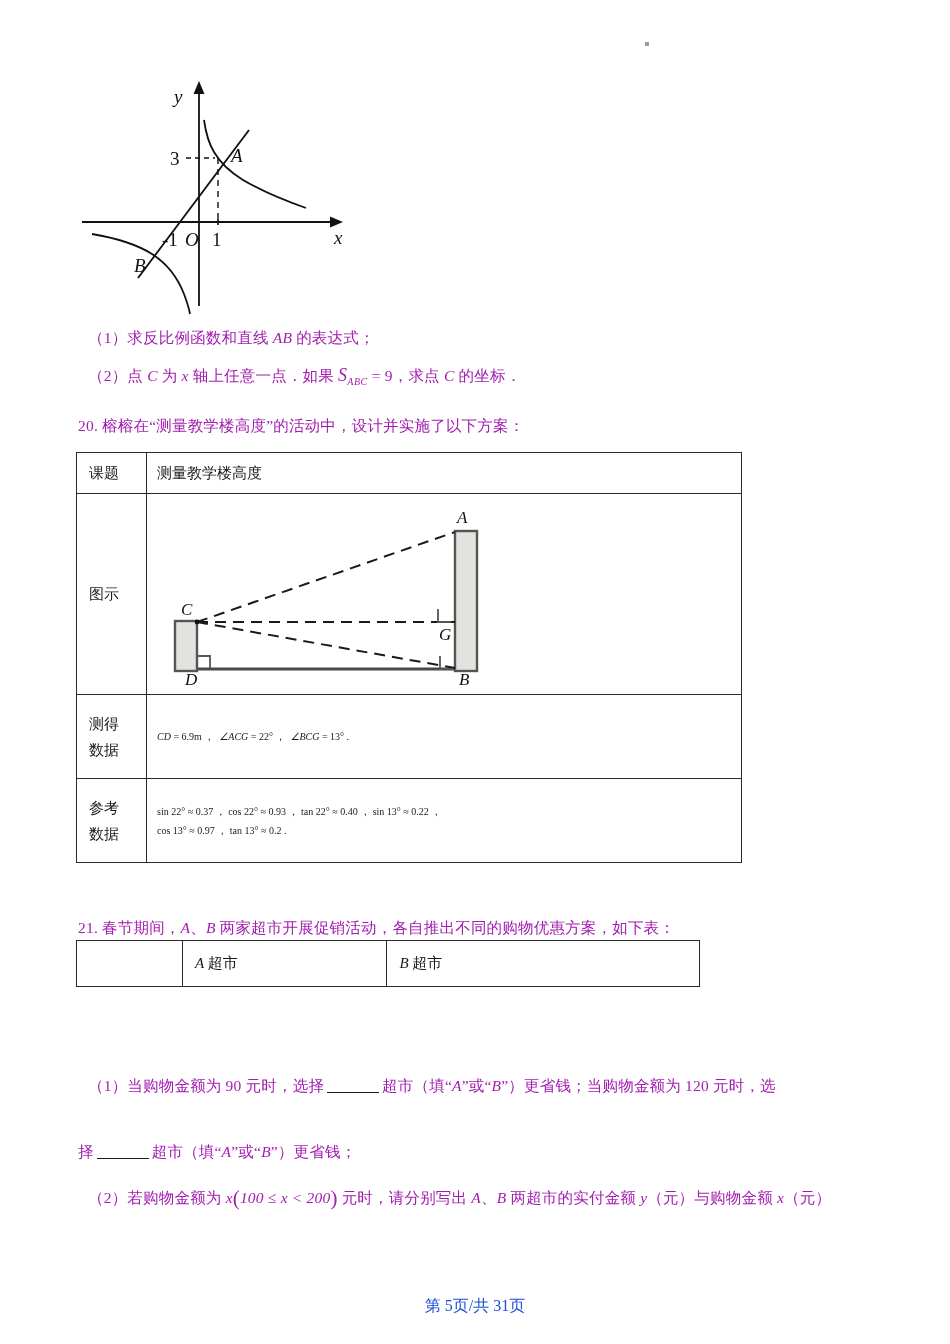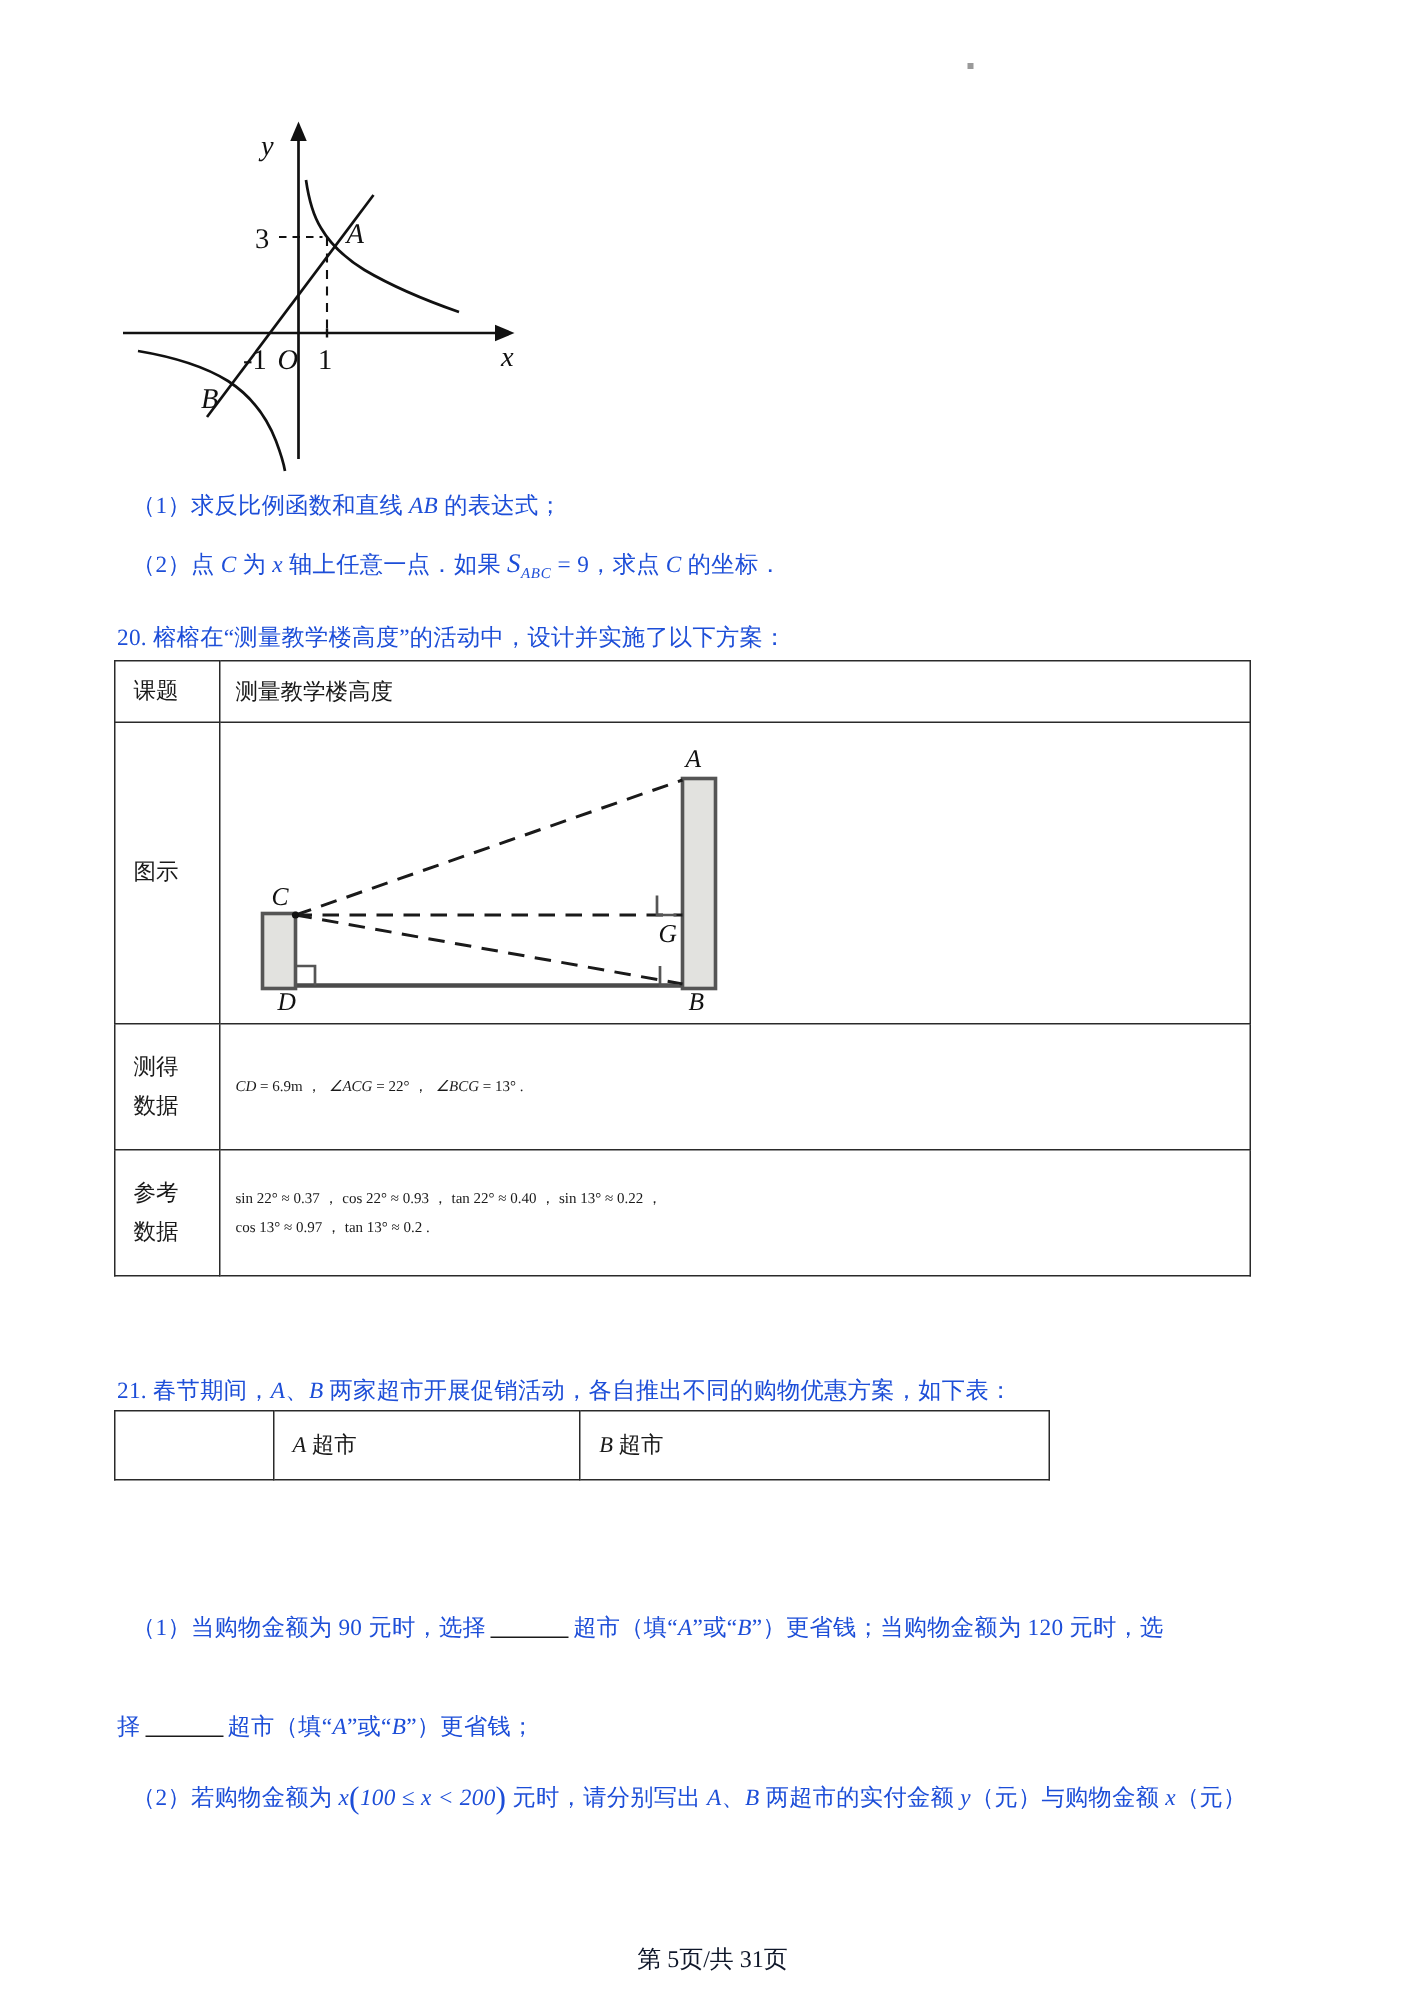--- a/index.html
+++ b/index.html
@@ -36,34 +36,34 @@
     top: 68px;
     width: 280px;
     height: 250px;
   }
 
   
   .para {
     font-size: 15.5px;
     line-height: 1.55;
     letter-spacing: 0.2px;
-    color: #1d4ed8;
+    color: #a21caf;
   }
   .sub { font-size: 10px; vertical-align: sub; font-style: italic; letter-spacing: 0.5px; }
 
   .line-19-1 { position: absolute; left: 88px;  top: 326px; }
   .line-19-2 { position: absolute; left: 88px;  top: 362px; }
   .line-20   { position: absolute; left: 78px;  top: 414px; }
 
   
   .tbl1 {
     position: absolute;
     left: 76px;
-    top: 440px;
-    width: 758px;
+    top: 452px;
+    width: 666px;
     border-collapse: collapse;
     font-size: 15px;
   }
   .tbl1 td {
     border: 1.2px solid #2a2a2a;
     padding: 7px 10px;
     vertical-align: middle;
   }
   .tbl1 .lbl {
     width: 70px;
@@ -127,21 +127,21 @@
   }
 
   
   .footer {
     position: absolute;
     left: 0;
     top: 1296px;
     width: 950px;
     text-align: center;
     font-size: 16px;
-    color: #0f172a;
+    color: #1d4ed8;
   }
 </style>
 </head>
 <body>
 
 <div class="page">
 
   <div class="corner-dot"></div>
 
   <div class="graph-fig">

